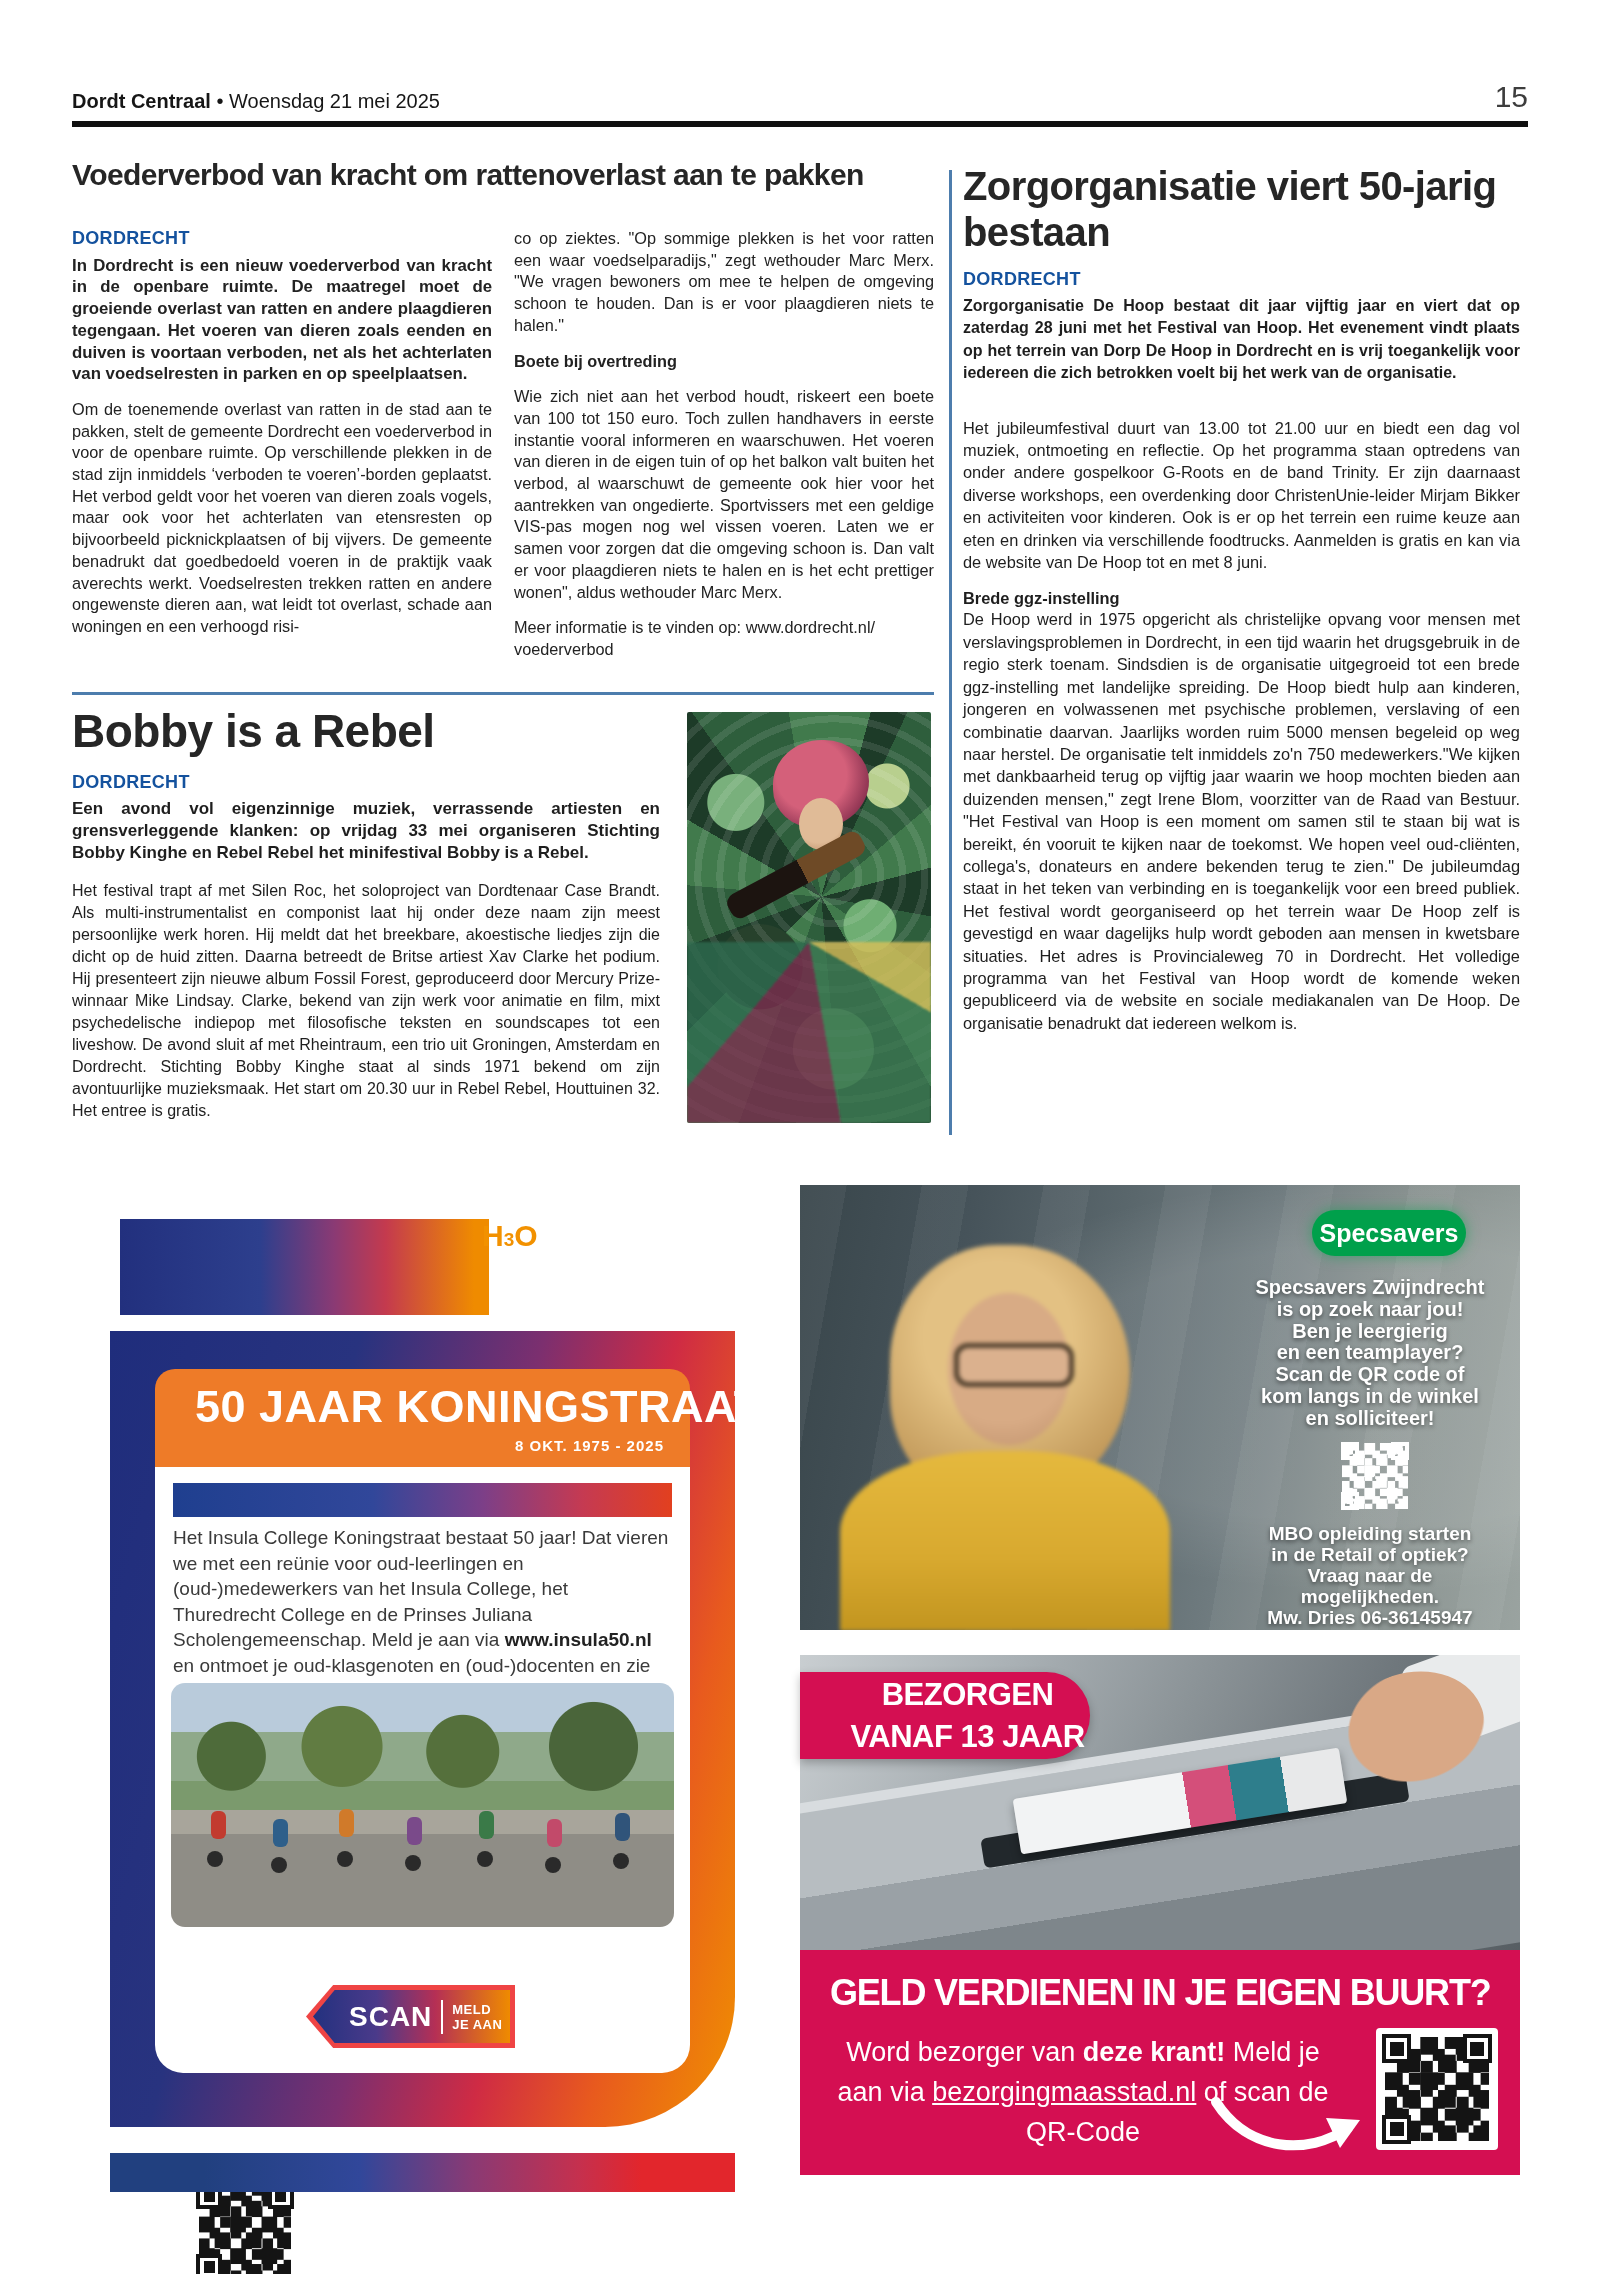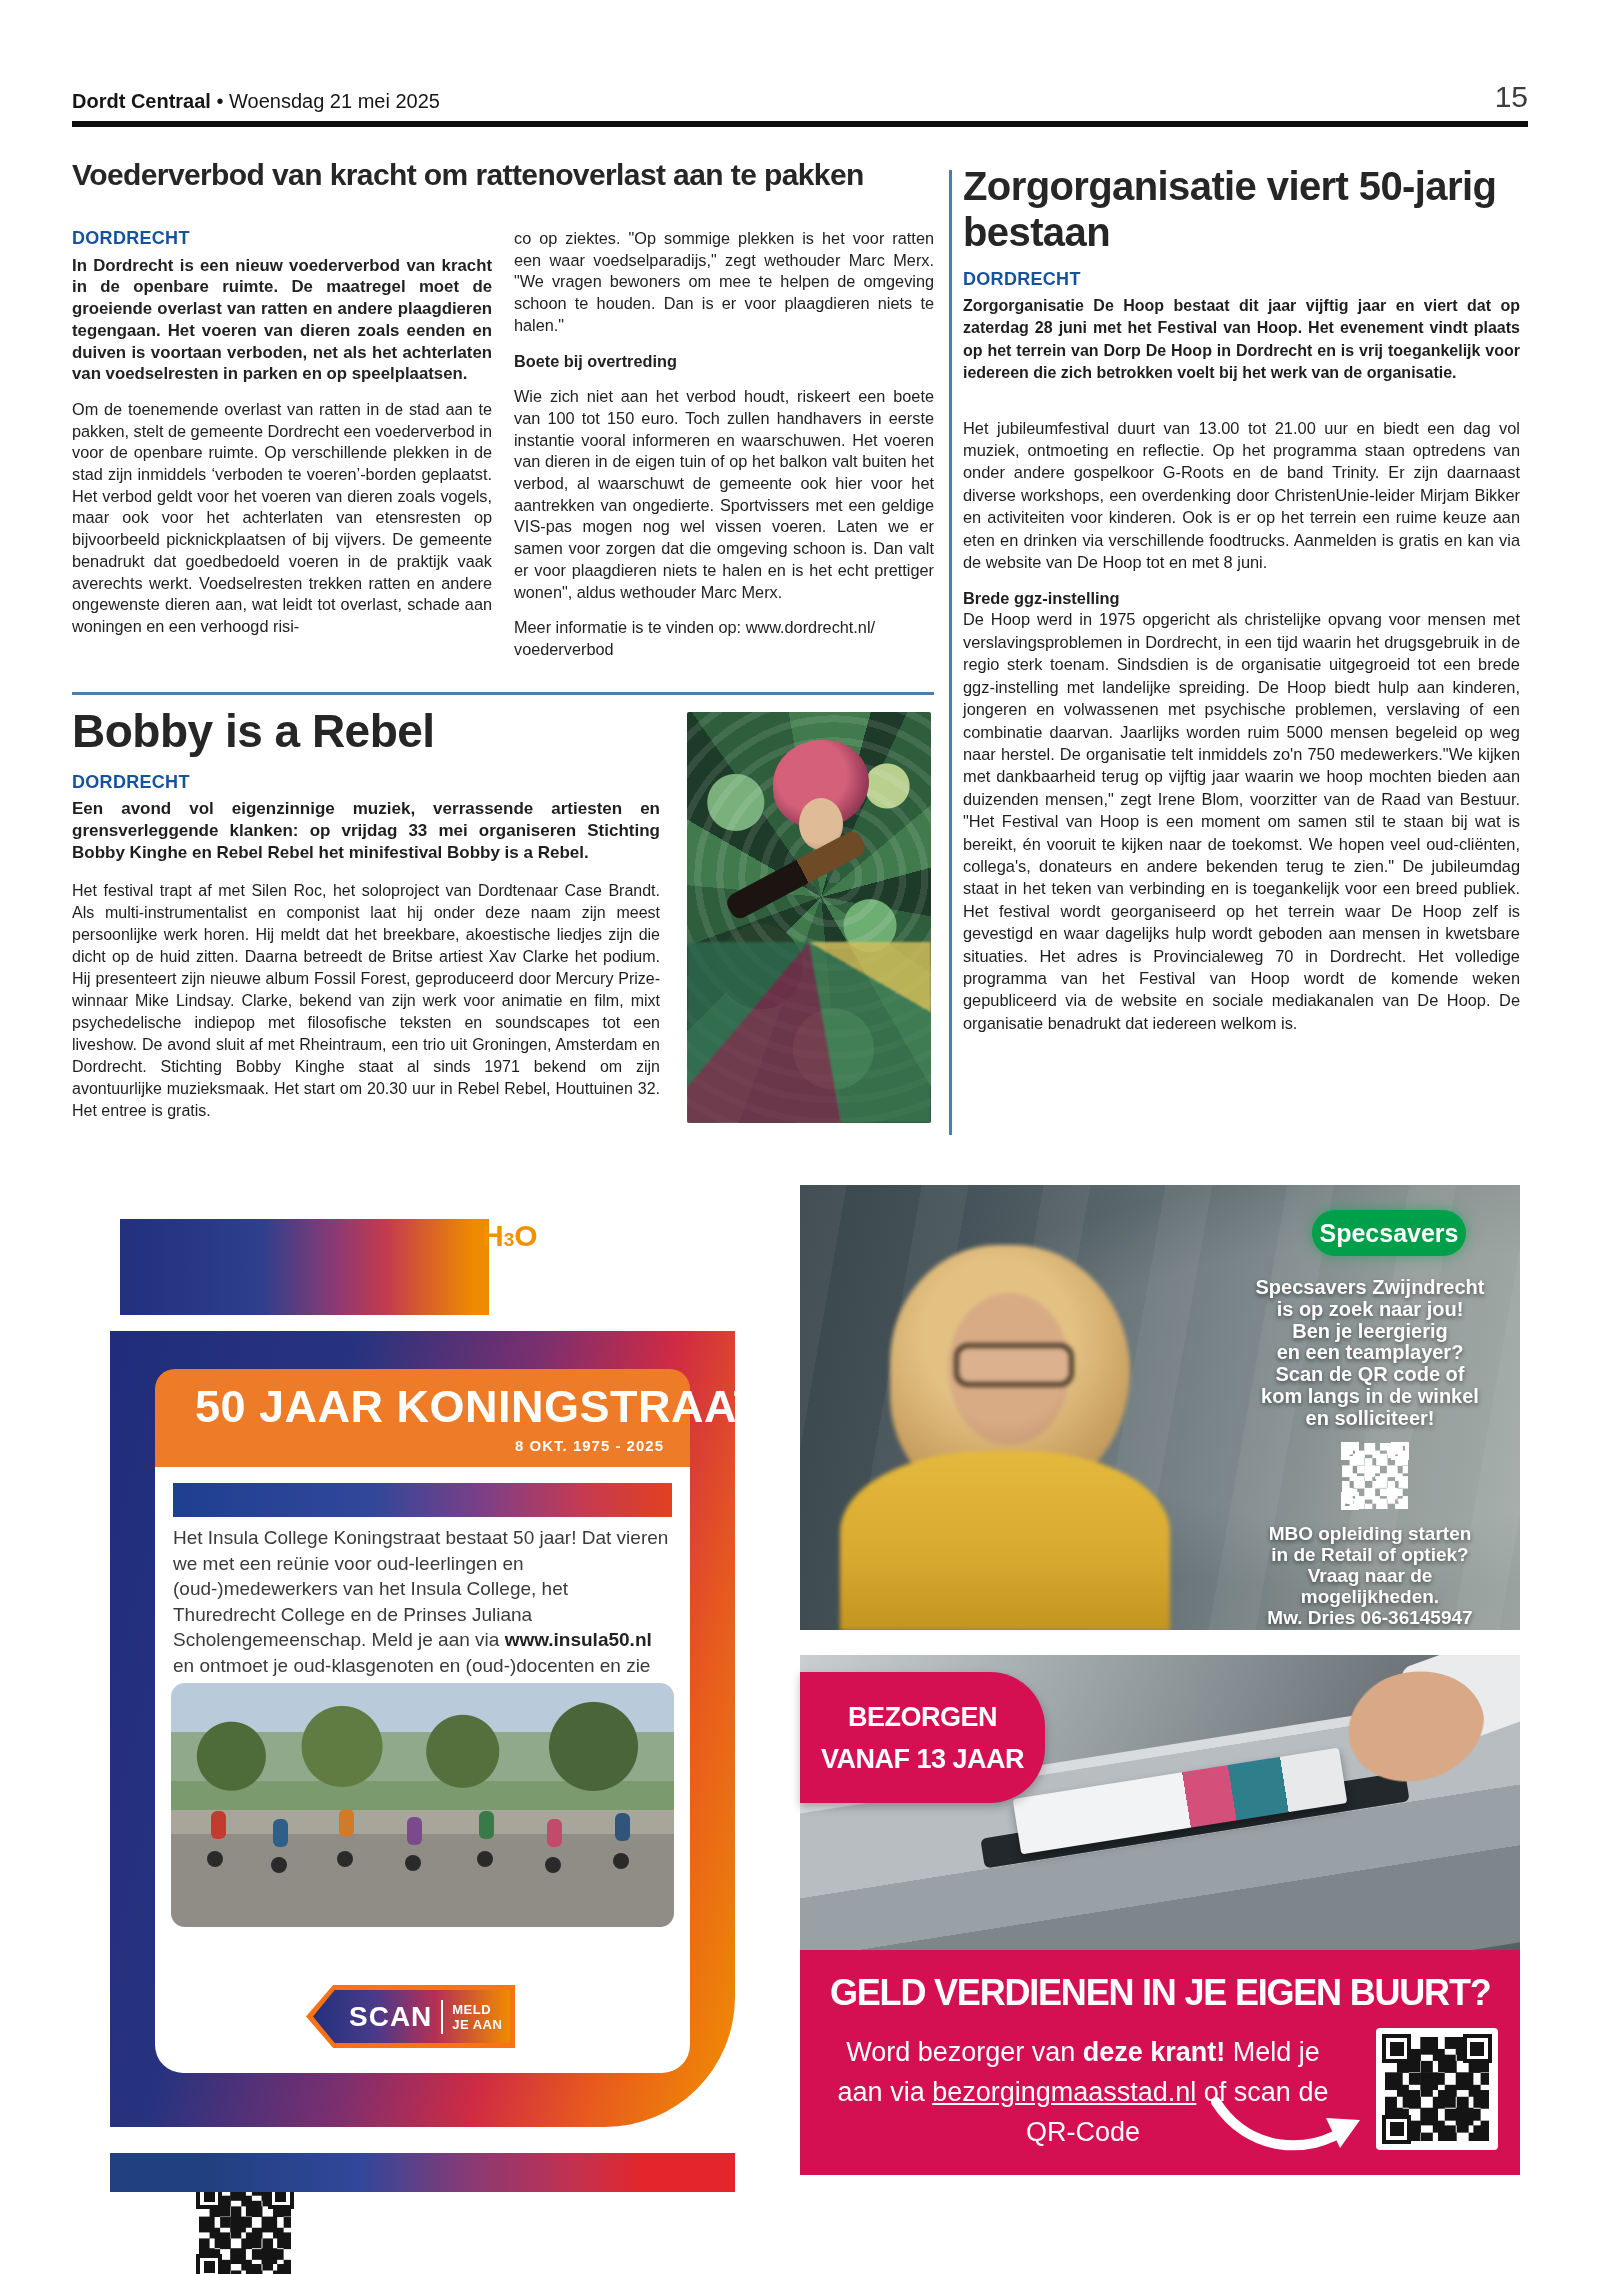--- a/index.html
+++ b/index.html
@@ -89,21 +89,21 @@
         radial-gradient(circle at 12% 30%,#4e6b3a 0 34px,transparent 35px),
         radial-gradient(circle at 34% 26%,#617c42 0 40px,transparent 41px),
         radial-gradient(circle at 58% 28%,#55703c 0 36px,transparent 37px),
         radial-gradient(circle at 84% 26%,#4a653a 0 44px,transparent 45px),
         linear-gradient(180deg,#b9cbdb 0 20%,#8fa98a 20% 40%,#7b9a6d 40% 52%,#a8a59b 52% 62%,#8f8d86 62% 100%);}
   .ins-figs{position:absolute;left:40px;top:128px;width:15px;height:28px;border-radius:6px;background:#c23b2f;
       box-shadow:62px 8px 0 #2e5f8a,128px -2px 0 #d07a2a,196px 6px 0 #7a4a8a,268px 0 0 #3a7a48,336px 8px 0 #c24a6a,404px 2px 0 #30547a;}
   .ins-wheels{position:absolute;left:36px;top:168px;width:16px;height:16px;border-radius:50%;background:#2a2a2a;
       box-shadow:64px 6px 0 #2a2a2a,130px 0 0 #2a2a2a,198px 4px 0 #2a2a2a,270px 0 0 #2a2a2a,338px 6px 0 #2a2a2a,406px 2px 0 #2a2a2a;}
   .ins-qr{position:absolute;left:36px;top:474px;width:108px;height:108px;}
-  .scan-wrap{position:absolute;left:151px;top:518px;width:209px;height:63px;background:#f97316;
+  .scan-wrap{position:absolute;left:151px;top:518px;width:209px;height:63px;background:#ef4444;
       clip-path:polygon(13% 0,100% 0,100% 100%,13% 100%,0 50%);}
   .scan-inner{position:absolute;left:7px;top:5px;right:5px;bottom:5px;display:flex;align-items:center;gap:9px;padding-left:36px;
       clip-path:polygon(11% 0,100% 0,100% 100%,11% 100%,0 50%);
       background:linear-gradient(90deg,#23317f 0%,#4a3a8a 32%,#b52f55 62%,#ef8b00 100%);}
   .scan-label{font-size:28px;font-weight:700;color:#fff;letter-spacing:1px;}
   .scan-bar{width:3px;height:34px;background:#fff;}
   .scan-sub{font-size:13px;font-weight:700;color:#fff;letter-spacing:.5px;}
   .ins-url{position:absolute;left:0;top:948px;width:100%;text-align:center;font-size:34px;font-weight:700;letter-spacing:1px;
       background:linear-gradient(90deg,#21407f 15%,#31479a 40%,#8a3a74 58%,#c5304e 75%,#e2262c 85%);}
 
@@ -151,23 +151,23 @@
       background:linear-gradient(115deg,#c9ced1 0%,#aab1b5 25%,#8b9397 48%,#6f777c 70%,#575e63 100%);}
   .bez-boxbody{position:absolute;left:-60px;top:96px;width:800px;height:240px;transform:rotate(-9deg);
       border-top:10px solid #d8dcdf;background:linear-gradient(180deg,#b7bdc1 0 35%,#9aa1a6 35% 60%,#7e868b 60% 100%);}
   .bez-slot{position:absolute;left:180px;top:150px;width:430px;height:30px;transform:rotate(-9deg);background:#22282c;border-radius:6px;}
   .bez-paper{position:absolute;left:215px;top:118px;width:330px;height:56px;transform:rotate(-9deg);border-radius:4px;
       box-shadow:0 5px 10px rgba(0,0,0,.35);
       background:linear-gradient(90deg,#f2f3f4 0 52%,#d44f7a 52% 66%,#2e7e8c 66% 82%,#e8e9ea 82% 100%);}
   .bez-hand{position:absolute;right:34px;top:18px;width:150px;height:120px;transform:rotate(-18deg);border-radius:50%;
       background:radial-gradient(ellipse at 55% 45%,#d9a886 0 58%,transparent 60%);}
   .bez-sleeve{position:absolute;right:-20px;top:-10px;width:130px;height:90px;transform:rotate(-20deg);background:#e9ebec;border-radius:12px;}
-  .bez-badge{position:absolute;left:0;top:17px;width:245px;height:131px;background:#d40f52;border-radius:0 55px 55px 0;
+  .bez-badge{position:absolute;left:0;top:17px;width:245px;height:87px;background:#d40f52;border-radius:0 55px 55px 0;
       display:flex;flex-direction:column;justify-content:center;align-items:center;color:#fff;font-weight:700;
-      font-size:27px;line-height:42px;letter-spacing:-.5px;box-shadow:0 4px 10px rgba(0,0,0,.25);}
+      font-size:31px;line-height:42px;letter-spacing:-.5px;box-shadow:0 4px 10px rgba(0,0,0,.25);padding-left:45px;}
   .bez-pink{position:absolute;left:0;top:295px;width:720px;height:225px;background:#d40f52;color:#fff;}
   .bez-head{margin:22px 0 0 30px;font-size:36px;font-weight:700;letter-spacing:-1.2px;white-space:nowrap;}
   .bez-body{position:absolute;left:23px;top:82px;width:520px;text-align:center;font-size:27px;line-height:40px;}
   .bez-body .b-bold{font-weight:700;}
   .bez-body .b-und{text-decoration:underline;}
   .bez-qr{position:absolute;right:22px;top:78px;width:122px;height:122px;}
   .bez-arrow{position:absolute;left:408px;top:140px;width:170px;height:72px;}
 </style>
 </head>
 <body>

